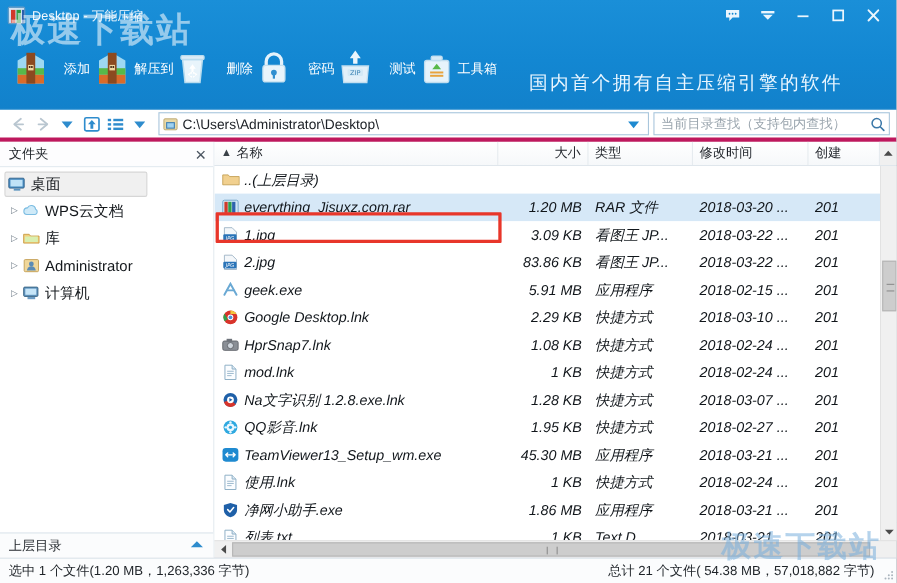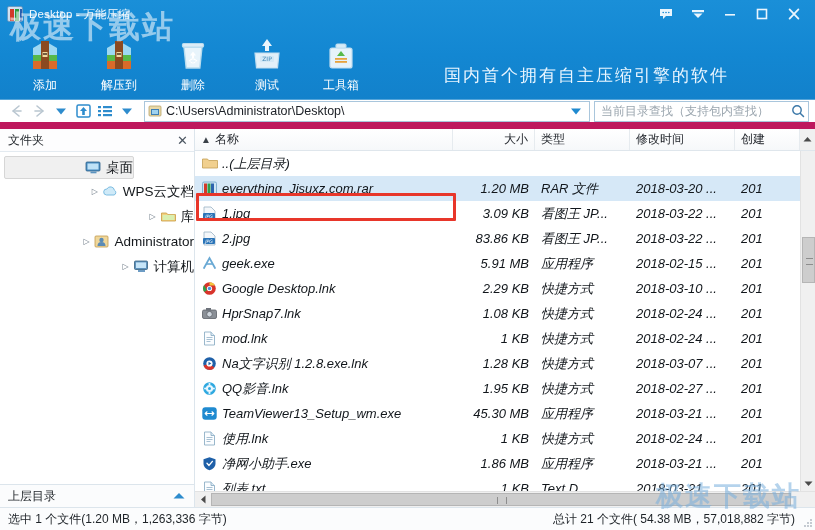--- a/index.html
+++ b/index.html
@@ -63,22 +63,22 @@
 
   
   .bigbar {
     position: relative;
     height: 72px;
     display: flex; align-items: flex-start;
     padding-left: 8px;
   }
   .bigbtn {
     width: 74px; height: 66px;
-    display: flex; flex-direction: column; align-items: center;
-    justify-content: flex-end;
+    display: flex; flex-direction: row; align-items: center;
+    justify-content: space-between;
     padding-top: 2px;
   }
   .bigbtn .glyph { height: 42px; display:flex; align-items:center; justify-content:center; }
   .bigbtn .lbl {
     font-size: 12px; color: #ffffff; margin-top: 1px;
     white-space: nowrap;
   }
   .slogan {
     flex: 1;
     display: flex; align-items: center; justify-content: center;
@@ -96,21 +96,21 @@
     background: rgba(255,255,255,.28);
   }
 
   
   .navbar {
     height: 29px;
     background: #ffffff;
     display: flex; align-items: center;
     padding: 0 6px;
     flex: 0 0 29px;
-    border-bottom: 7px solid #be185d;
+    border-bottom: 4px solid #be185d;
   }
   .navicon {
     width: 22px; height: 22px;
     display: flex; align-items: center; justify-content: center;
     color: #2e8ccd;
     flex: 0 0 auto;
   }
   .navicon.disabled { color: #b9c6d0; }
   .addrbox {
     flex: 1 1 auto;
@@ -167,21 +167,20 @@
     background:#fdfdfe;
     gap:24px;
   }
   .side-head .t { font-size:12px; color:#1e2328; flex:1; }
   .side-head .x { color:#4b5560; font-size:13px; line-height:1; }
   .tree { flex:1 1 auto; padding-top:4px; overflow:hidden; }
   .tnode {
     height: 25px; display:flex; align-items:center;
     padding-left: 6px; font-size:13.5px; color:#14181c;
     white-space: nowrap;
-    justify-content: flex-end;
   }
   .tnode .arrow {
     width: 14px; text-align:center; color:#6d7a86; font-size: 8px;
     flex:0 0 14px;
   }
   .tnode .tico { width:17px; height:16px; margin-right:4px; flex:0 0 17px; position:relative; }
   .tnode.sel {
     background:#f0f0f0; border:1px solid #d6d6d6; border-radius:2px;
     margin-left: 4px; margin-right: 60px; height:23px; padding-left:2px;
   }
@@ -384,20 +383,31 @@
         <div class="glyph">
           <svg width="38" height="38" viewBox="0 0 38 38">
             <path d="M10 11h18l-2.2 21H12.2z" fill="#e8f4fb" stroke="#b9dcee" stroke-width="1.4"></path>
             <rect x="8.5" y="7.5" width="21" height="3.6" rx="1.2" fill="#dcecf7" stroke="#b9dcee" stroke-width="1.2"></rect>
             <path d="M19 15.5l3 4h-2v3h-2v-3h-2zM14.5 24.5l4-2.5v2h3v2h-3v2zM23.5 24.5l-4-2.5v2h-3v2h3v2z" fill="#ffffff"></path>
           </svg>
         </div>
         <div class="lbl">删除</div>
       </div>
 
+      <div class="bigbtn">
+        <div class="glyph">
+          <svg width="38" height="38" viewBox="0 0 38 38">
+            <path d="M12 17v-4a7 7 0 0 1 14 0v4" fill="none" stroke="#e4f2fb" stroke-width="3"></path>
+            <rect x="9" y="16.5" width="20" height="15" rx="2.5" fill="#e8f4fb" stroke="#c4e0f0" stroke-width="1.2"></rect>
+            <circle cx="19" cy="23" r="2.6" fill="#2f8fd0"></circle>
+            <rect x="18" y="23.5" width="2" height="5" fill="#2f8fd0"></rect>
+          </svg>
+        </div>
+        <div class="lbl">密码</div>
+      </div>
 
       <div class="bigbtn">
         <div class="glyph">
           <svg width="38" height="38" viewBox="0 0 38 38">
             <path d="M19 3 L24 10 L21 10 L21 15 L17 15 L17 10 L14 10 Z" fill="#eaf5fc"></path>
             <path d="M7 17h24l-1.5 15H8.5z" fill="#e2f0f9" stroke="#c2def0" stroke-width="1.2"></path>
             <rect x="12" y="20" width="14" height="6" rx="1" fill="#d3e9f6"></rect>
             <text x="19" y="25" font-size="6" text-anchor="middle" fill="#3e85b5" font-family="DejaVu Sans">ZIP</text>
           </svg>
         </div>

